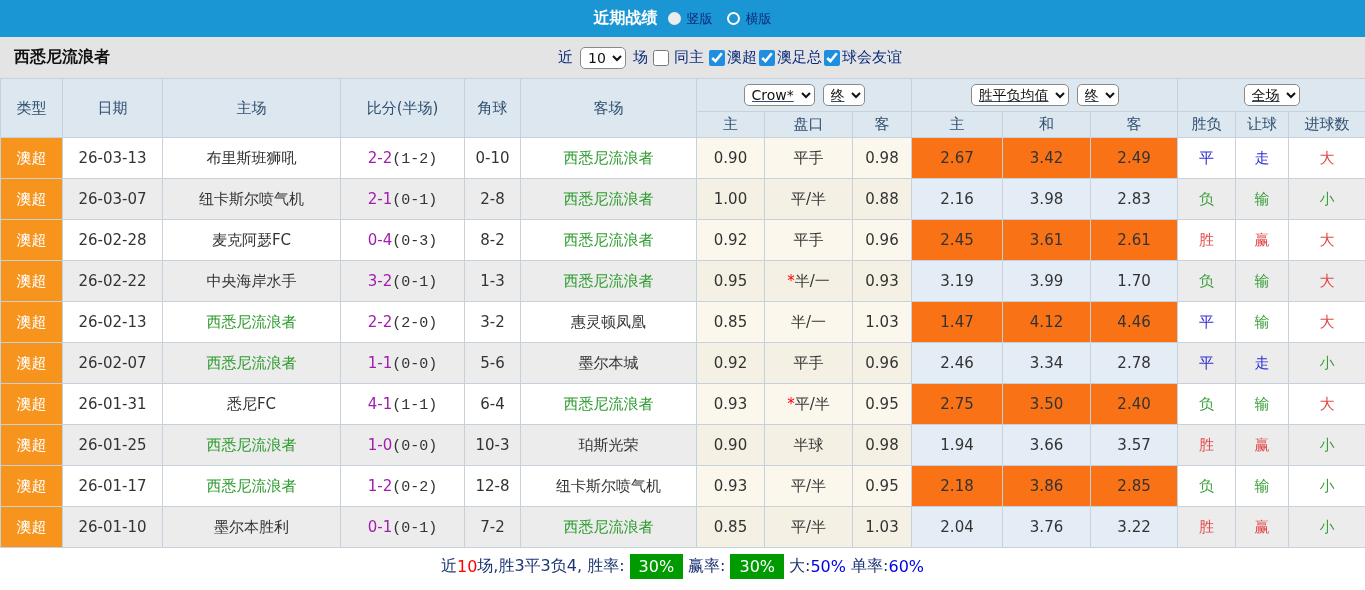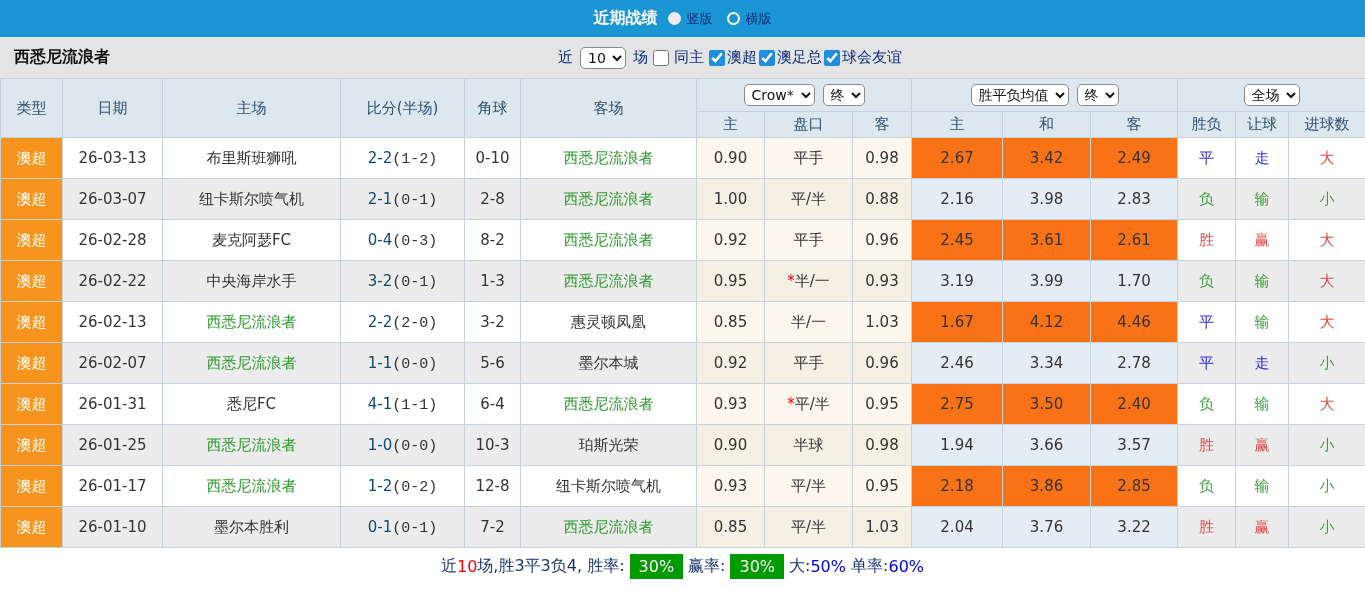--- a/index.html
+++ b/index.html
@@ -43,26 +43,26 @@
   }
   
   table { width: 1365px; border-collapse: collapse; table-layout: fixed; }
   th, td {
     border: 1px solid #c6d1dc; text-align: center; font-size: 15px;
     color: #333; padding: 0; white-space: nowrap; overflow: hidden;
   }
   thead th { background: #dde7f0; color: #2f4f6f; font-weight: normal; }
   thead tr.h1 { height: 33px; }
   thead tr.h2 { height: 26px; }
-  thead .sel-wrap { display: flex; justify-content: center; gap: 8px; }
+  thead .sel-wrap { display: flex; justify-content: center; gap: 8px; text-decoration: underline; }
   tbody tr { height: 41px; background: #fff; }
   tbody tr:nth-child(even) { background: #ececec; }
   td.c-type { background: #f7941d; color: #fff; }
   td.c-team.focus { color: #2e9b2e; }
-  .score { color: #0c4a6e; }
+  .score { color: #a21caf; }
   .half { color: #333; font-family: Liberation Mono, monospace; }
   td.crow { background: #fbf7ed; }
   tbody tr:nth-child(even) td.crow { background: #f4f0e4; }
   td.avg { background: #f97316; }
   tbody tr:nth-child(even) td.avg { background: #e4edf6; }
   .t-red { color: #e04a4a; }
   .t-blue { color: #2d2dd2; }
   .t-green { color: #3a9e3a; }
   .star { color: #ff0000; }
   
@@ -242,21 +242,21 @@
       <tr>
         <td class="c-type">澳超</td>
         <td class="c-date">26-02-13</td>
         <td class="c-team focus">西悉尼流浪者</td>
         <td class="c-score"><span class="score">2-2</span><span class="half">(2-0)</span></td>
         <td class="c-corner">3-2</td>
         <td class="c-team">惠灵顿凤凰</td>
         <td class="crow">0.85</td>
         <td class="crow">半/一</td>
         <td class="crow">1.03</td>
-        <td class="avg">1.67</td>
+        <td class="avg">1.47</td>
         <td class="avg">4.12</td>
         <td class="avg">4.46</td>
         <td class="t-blue">平</td>
         <td class="t-green">输</td>
         <td class="t-red">大</td>
       </tr>
       <tr>
         <td class="c-type">澳超</td>
         <td class="c-date">26-02-07</td>
         <td class="c-team focus">西悉尼流浪者</td>

